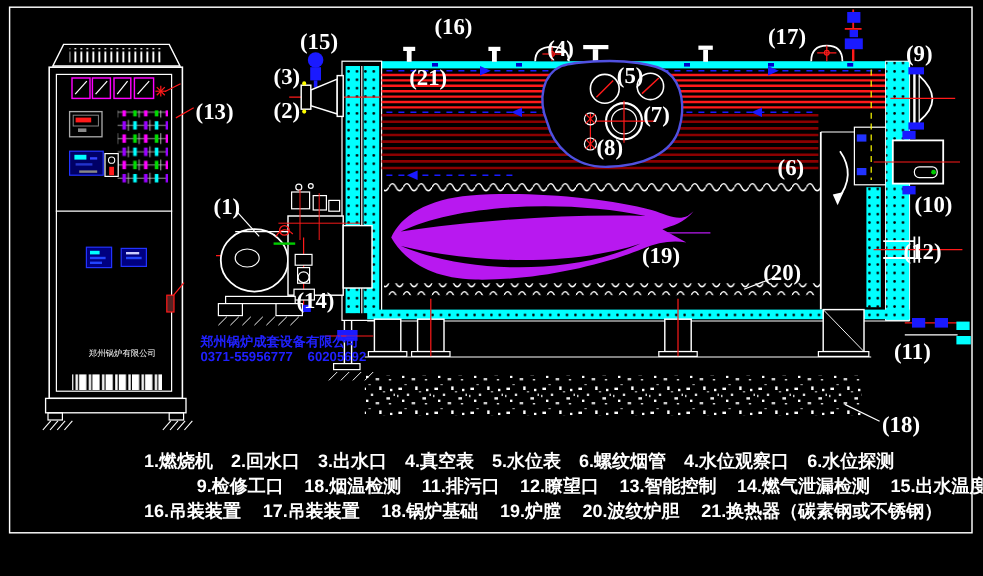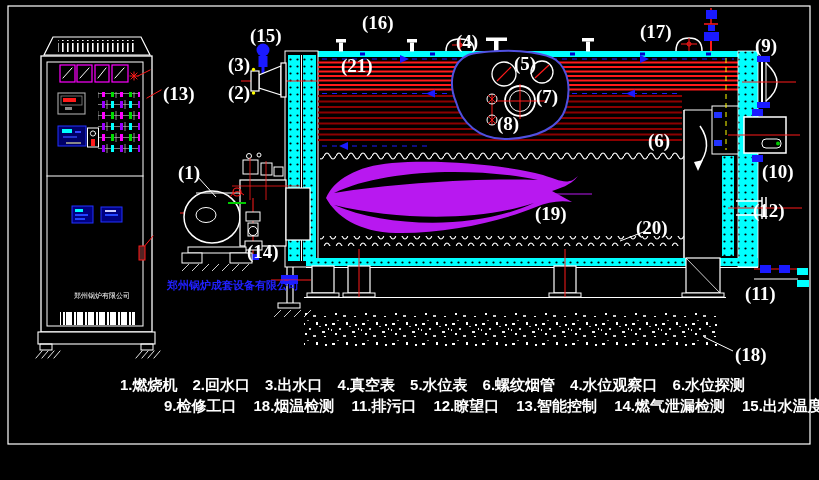--- a/index.html
+++ b/index.html
@@ -453,20 +453,21 @@
 <span class="callout" style="left:250px;top:26px">(15)</span>
 <span class="callout" style="left:362px;top:13px">(16)</span>
 <span class="callout" style="left:640px;top:22px">(17)</span>
 <span class="callout" style="left:735px;top:345px">(18)</span>
 <span class="callout" style="left:535px;top:204px">(19)</span>
 <span class="callout" style="left:636px;top:218px">(20)</span>
 <span class="callout" style="left:341px;top:56px">(21)</span>
 
 <div class="watermark">
   <div>郑州锅炉成套设备有限公司</div>
+  <div class="ph">0371-55956777    60205692</div>
 </div>
 
 <div class="nameplate">郑州锅炉有限公司</div>
 
 <div class="legend">
   <div class="legend-row r1">
     <span>1.燃烧机</span>
     <span>2.回水口</span>
     <span>3.出水口</span>
     <span>4.真空表</span>
@@ -477,15 +478,23 @@
   </div>
   <div class="legend-row r2">
     <span>9.检修工口</span>
     <span>18.烟温检测</span>
     <span>11.排污口</span>
     <span>12.瞭望口</span>
     <span>13.智能控制</span>
     <span>14.燃气泄漏检测</span>
     <span>15.出水温度</span>
   </div>
+  <div class="legend-row r3">
+    <span>16.吊装装置</span>
+    <span>17.吊装装置</span>
+    <span>18.锅炉基础</span>
+    <span>19.炉膛</span>
+    <span>20.波纹炉胆</span>
+    <span>21.换热器（碳素钢或不锈钢）</span>
+  </div>
 </div>
 
 </div>
 
 </body></html>

